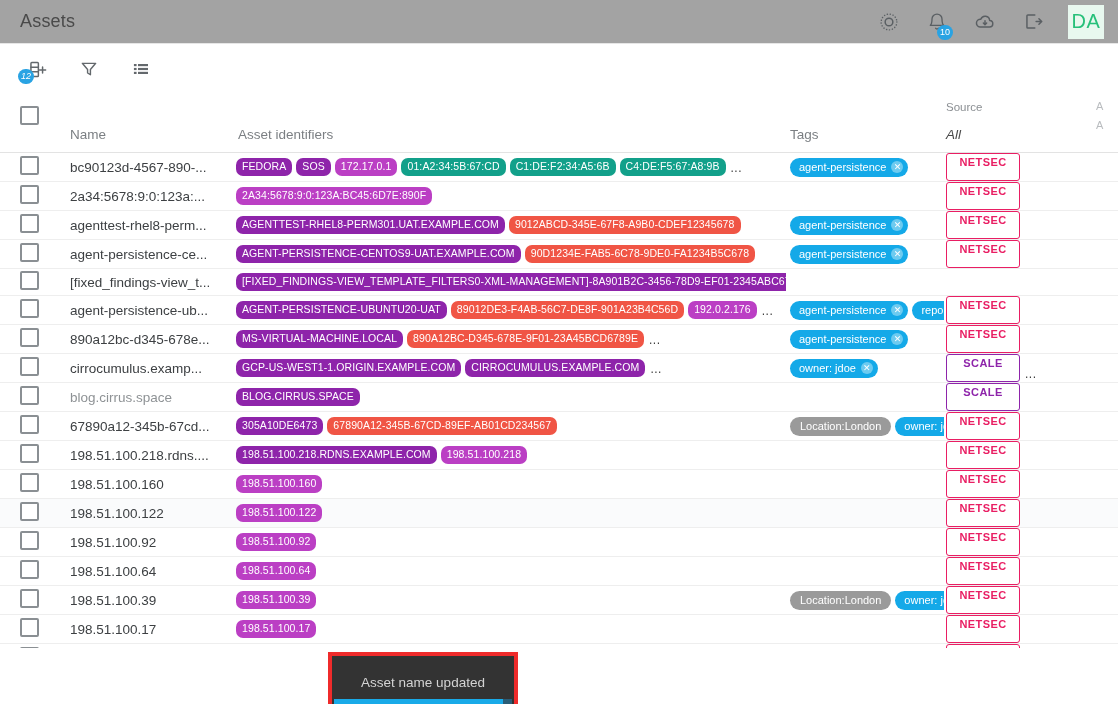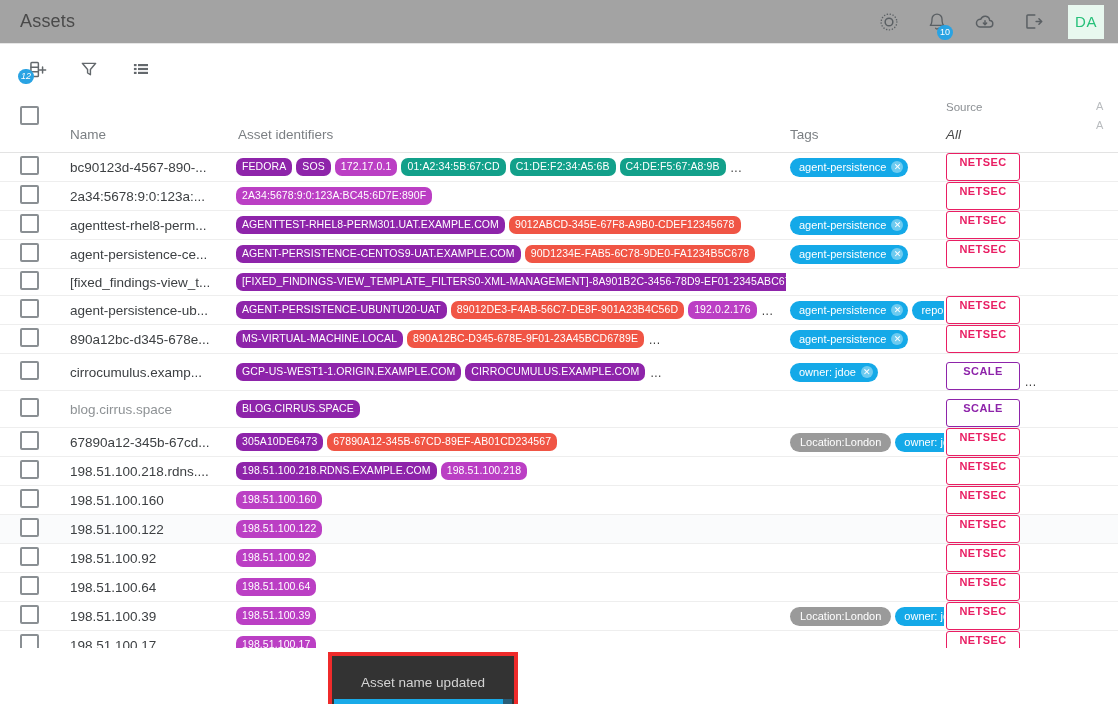--- a/index.html
+++ b/index.html
@@ -54,21 +54,21 @@
     text-align: center;
     padding: 0 3px;
     font-family: "Liberation Sans", sans-serif;
   }
   .badge.bell { left: 17px; top: 20px; }
   .avatar {
     width: 36px; height: 34px;
     background: #e8f8ef;
     color: #27c07a;
     display: flex; align-items: center; justify-content: center;
-    font-size: 15px;
+    font-size: 20px;
     letter-spacing: .5px;
     cursor: pointer;
     margin-left: 4px;
   }
 
   .divider { height: 1px; background: #e6e6e6; width: 100%; }
 
   
   .toolbar {
     height: 50px;
@@ -232,21 +232,21 @@
     font-weight: bold;
     line-height: 16px;
     height: 28px;
     padding: 0 10px;
     border-radius: 3px;
     background: #fff;
     letter-spacing: .4px;
     min-width: 74px;
     text-align: center;
   }
-  .srcbadge.scale { border-color: #8e24aa; color: #8e24aa; margin-top: 8px; }
+  .srcbadge.scale { border-color: #8e24aa; color: #8e24aa; }
 
   
   .toast-anno {
     position: absolute;
     left: 328px; top: 640px;
     width: 190px; height: 60px;
     border: 4px solid #ef2b2b;
     background: #333333;
     z-index: 40;
     padding: 2px;

